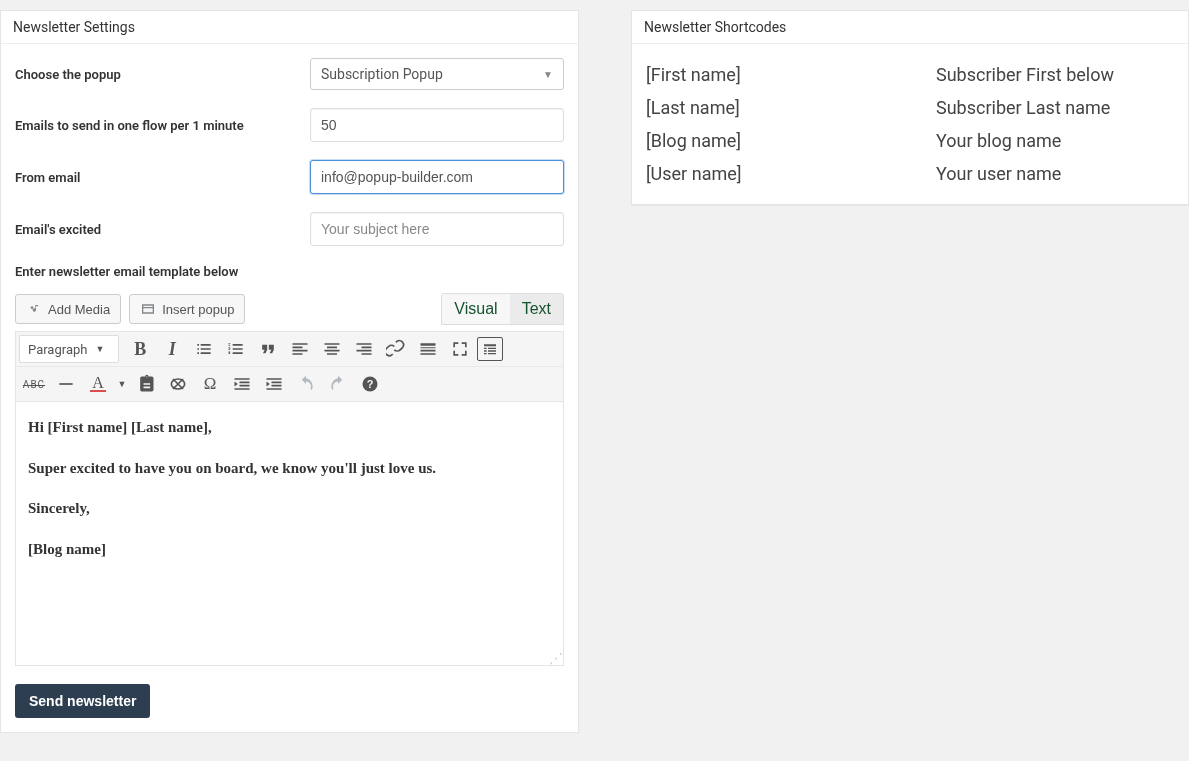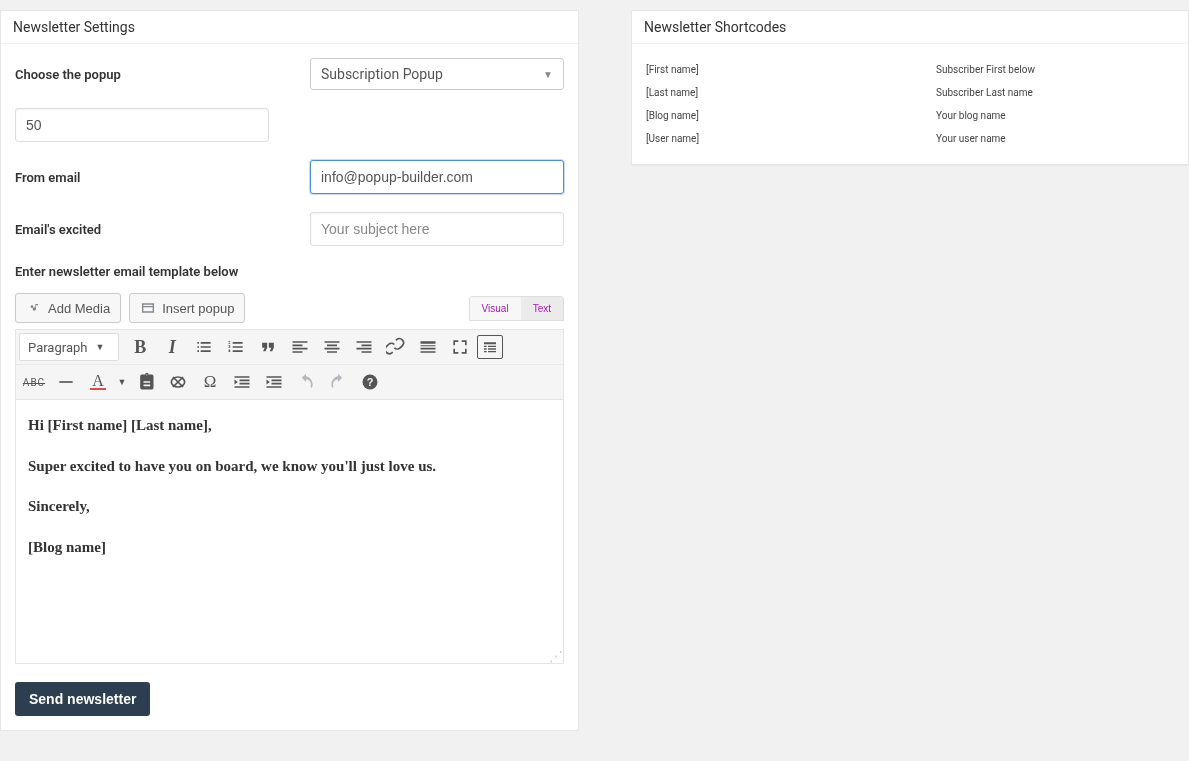--- a/index.html
+++ b/index.html
@@ -16,60 +16,61 @@
 .select { display:flex; align-items:center; justify-content:space-between; width: 254px; height: 32px; border: 1px solid #ccc; border-radius: 3px; padding: 0 10px; color: #555; font-size: 14px; background: #fff; }
 .select .caret { color:#888; font-size:10px; margin-left:auto; }
 .input { width: 254px; height: 34px; border: 1px solid #ddd; border-radius: 3px; padding: 0 10px; font-size: 14px; color: #555; box-shadow: inset 0 1px 2px rgba(0,0,0,0.05); }
 .input.focused { border:1px solid #4a90d9; box-shadow: 0 0 0 1px rgba(74,144,217,.3);}
 .input::placeholder { color: #888; }
 .section-label { font-weight: 600; color: #333; font-size: 13px; margin-bottom: 14px; margin-top: 6px;}
 .media-row { display:flex; gap:8px; margin-bottom: 6px; align-items:center;}
 .btn { display:inline-flex; align-items:center; gap:6px; height:30px; padding: 0 10px; border:1px solid #ccc; background:#f7f7f7; border-radius:3px; font-size:13px; color:#555; cursor:pointer;}
 .btn svg { width:16px; height:16px; fill:#82878c;}
 .tab-group { margin-left:auto; display:flex; border:1px solid #ddd; border-radius:3px 3px 0 0; overflow:hidden;}
-.tab { padding:6px 12px; font-size:10px; color:#a21caf; background:#f7f7f7; cursor:pointer; border:none;}
+.tab { padding:6px 12px; font-size:16px; color:#14532d; background:#f7f7f7; cursor:pointer; border:none;}
 .tab.active { background:#ebebeb; }
 .toolbar { border:1px solid #e5e5e5; background:#f5f5f5; }
 .toolbar-row { display:flex; align-items:center; gap:2px; padding:3px; border-bottom:1px solid #e9e9e9;}
 .toolbar-row:last-child { border-bottom:none;align-items:flex-end;}
 .tb-select { height:28px; border:1px solid #ddd; background:#fff; padding:0 14px 0 8px; font-size:13px; color:#555; border-radius:2px; position:relative; display:flex; align-items:center; margin-right:4px;}
 .tb-select .caret{ font-size:9px; margin-left:8px; color:#555;}
 .tb-btn { width:30px; height:28px; display:flex; align-items:center; justify-content:center; color:#555; cursor:pointer; border-radius:2px;}
 .tb-btn svg { width:20px; height:20px; fill:#555;}
 .tb-btn.boxed { border:1px solid #555; width:26px; height:24px;}
 .tb-btn.boxed svg{ width:16px; height:16px;}
 .tb-btn.dim svg { fill:#b4b9be;}
 .tb-btn.text { font-family: Georgia, serif; font-size:18px; font-weight:bold;}
 .tb-btn.small-text { font-size:10px; letter-spacing:1px; text-decoration: line-through;}
 .color-a { color:#555; font-family: Georgia, serif; font-size:16px; border-bottom:2px solid #d94f4f; line-height:14px; padding:0 2px;}
 .editor-area { border:1px solid #e5e5e5; border-top:none; min-height:264px; padding:14px 12px; font-family: Georgia, "Times New Roman", serif; font-size:15px; color:#333; line-height:1.5; position:relative;}
 .editor-area p { margin-bottom:18px;font-weight:bold;}
 .resize-grip { position:absolute; right:2px; bottom:2px; color:#ccc; font-size:14px; cursor:nwse-resize; line-height:8px; letter-spacing:-2px;}
 .primary-btn { margin-top:18px; display:inline-block; background:#2c3e50; color:#fff; border:none; padding:9px 14px; font-size:14px; border-radius:3px; cursor:pointer; font-weight:600;}
-.shortcode-row { display:flex; padding:6px 0; font-size:10px; color:#444;}
+.shortcode-row { display:flex; padding:6px 0; font-size:18px; color:#444;}
 .shortcode-row .sc { width:290px;}
 </style>
 </head>
 <body>
 
 <div class="container">
   <div class="panel panel-left">
     <div class="panel-header">Newsletter Settings</div>
     <div class="panel-body">
       <div class="form-row">
         <div class="form-label">Choose the popup</div>
         <div class="form-control">
           <div class="select">
             <span>Subscription Popup</span>
             <span class="caret">▼</span>
           </div>
         </div>
       </div>
 
       <div class="form-row">
+        <div class="form-label">Emails to send in one flow per 1 minute</div>
         <div class="form-control">
           <input class="input" value="50" style="">
         </div>
       </div>
 
       <div class="form-row">
         <div class="form-label">From email</div>
         <div class="form-control">
           <input class="input focused" value="info@popup-builder.com" style="">
         </div>

